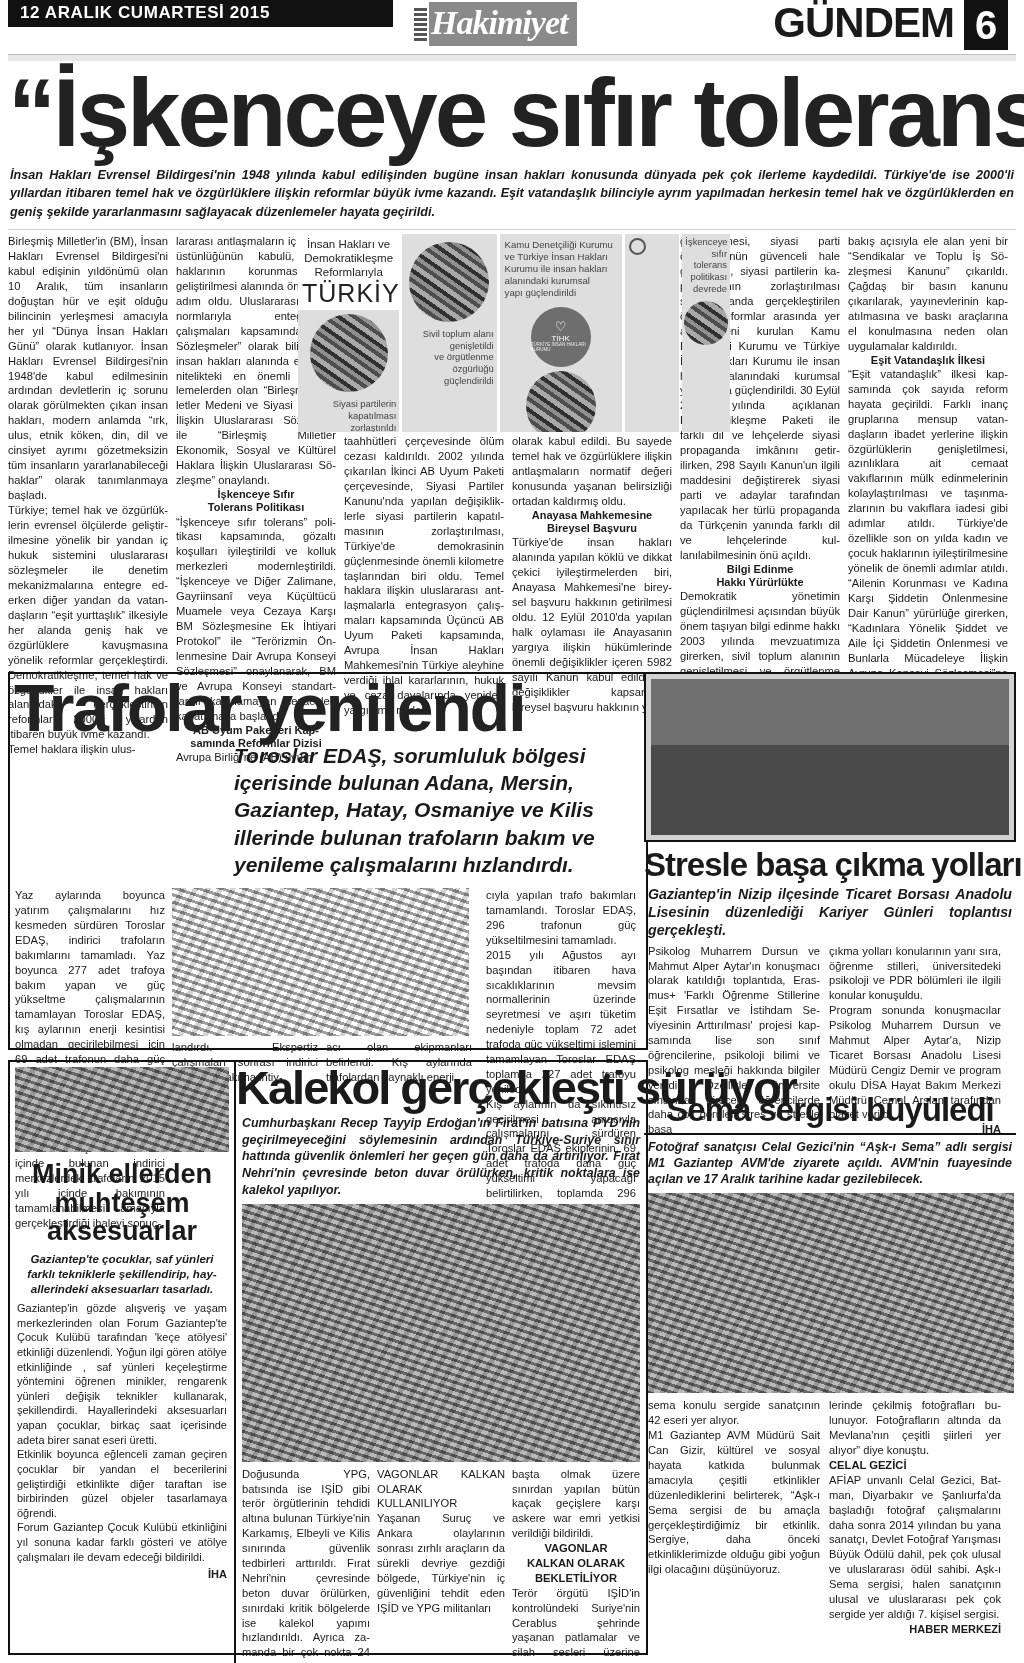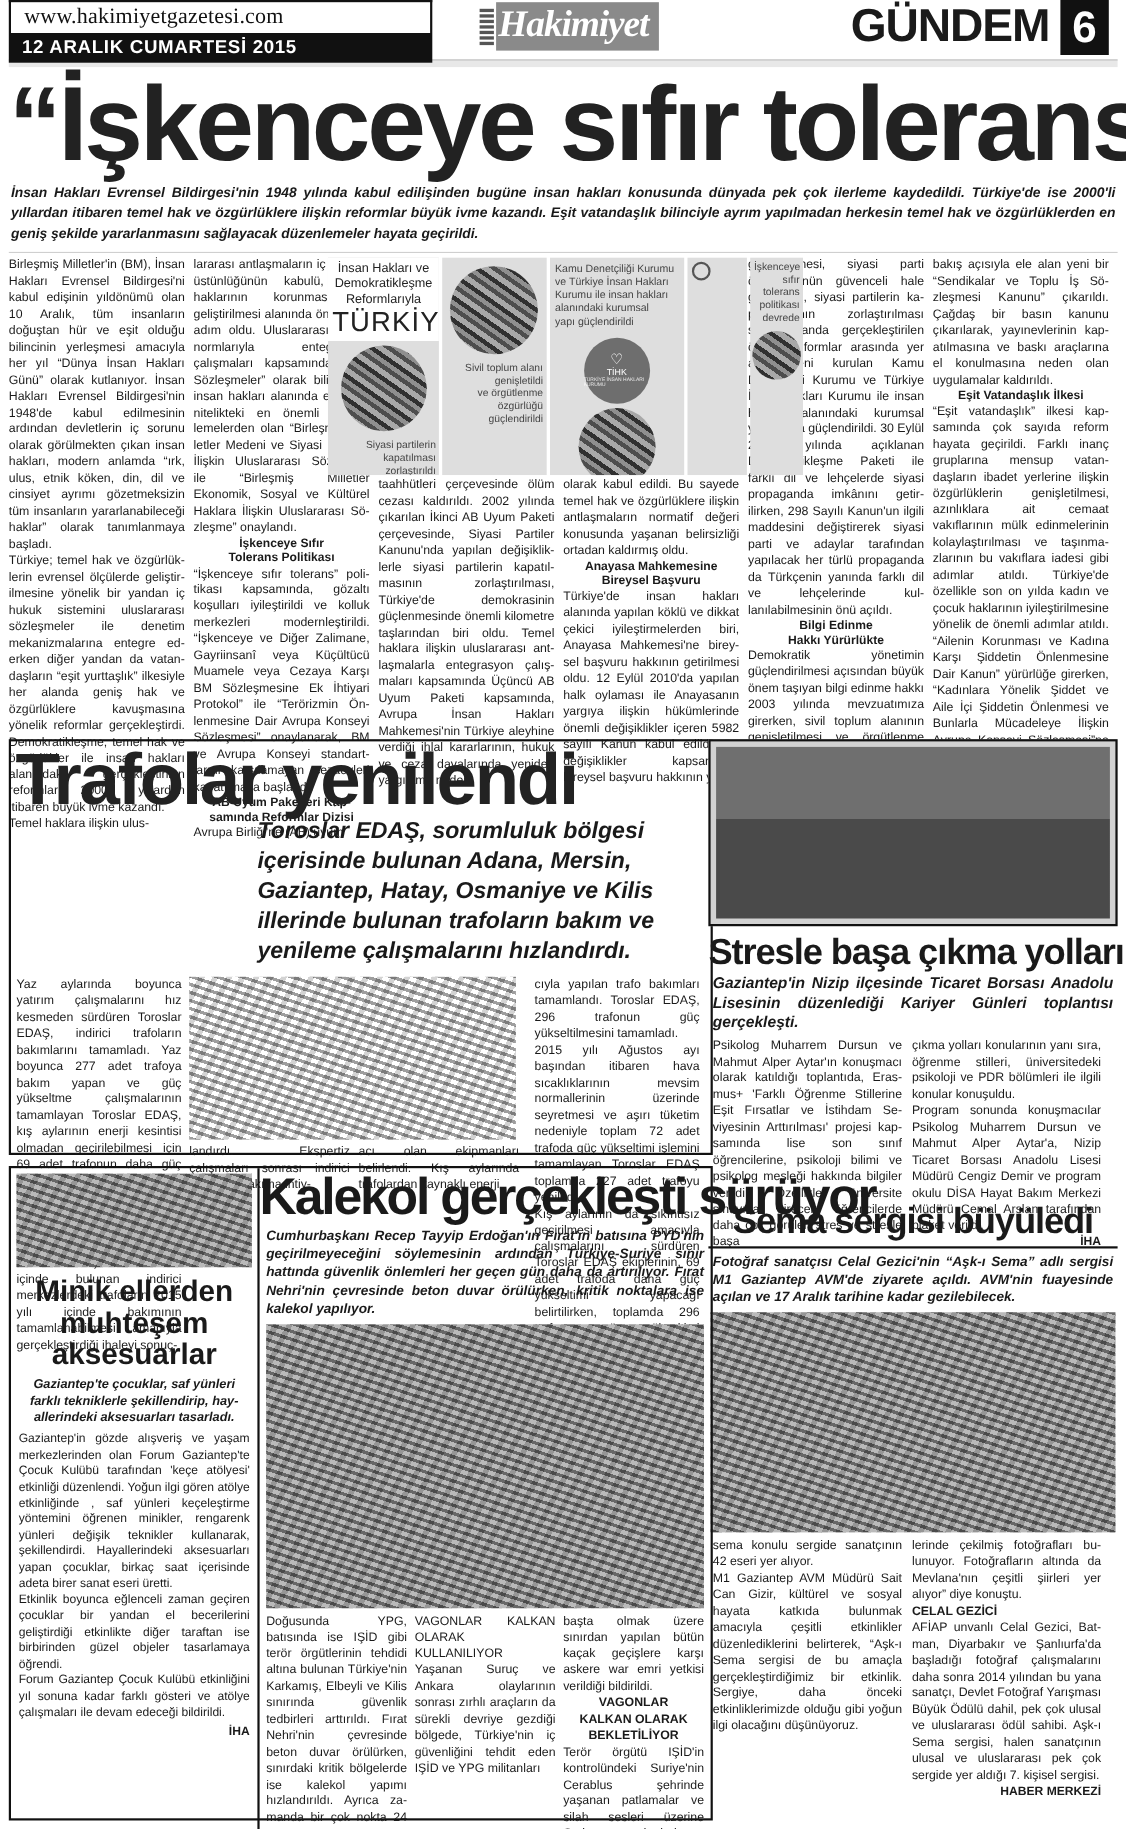--- a/index.html
+++ b/index.html
@@ -21,21 +21,21 @@
     padding: 2px 6px 3px 12px; color: #111;
     font-family: "Liberation Serif", serif;
   }
   .date-bar {
     background: #111; color: #fff; font-weight: bold;
     font-size: 17px; letter-spacing: .6px;
     padding: 3px 6px 4px 12px;
     font-family: "Liberation Sans", sans-serif;
   }
   .mast-center {
-    position: absolute; left: 428px; top: 2px;
+    position: absolute; left: 406px; top: 2px;
     display: flex; align-items: center;
   }
   .mast-bars { display: flex; flex-direction: column; justify-content: center; gap: 2px; margin-right: 2px; }
   .mast-bars i { display: block; width: 13px; height: 3px; background: #555; }
   .mast-logo {
     background: #8a8a8a; color: #fff; font-weight: bold;
     font-size: 34px; letter-spacing: -1px; line-height: 1;
     padding: 4px 10px 6px 2px; font-style: italic;
     font-family: "Liberation Serif", serif;
   }
@@ -167,21 +167,20 @@
   }
   .cap-iha { text-align: right; font-weight: bold; font-size: 11px; }
 </style>
 </head>
 <body>
 
 <div class="page">
 
   <div class="masthead">
     <div class="mast-left">
-      <div class="url-bar">www.hakimiyetgazetesi.com</div>
       <div class="date-bar">12 ARALIK CUMARTESİ 2015</div>
     </div>
     <div class="mast-center">
       <div class="mast-bars">
           <i></i>
           <i></i>
           <i></i>
           <i></i>
           <i></i>
           <i></i>

